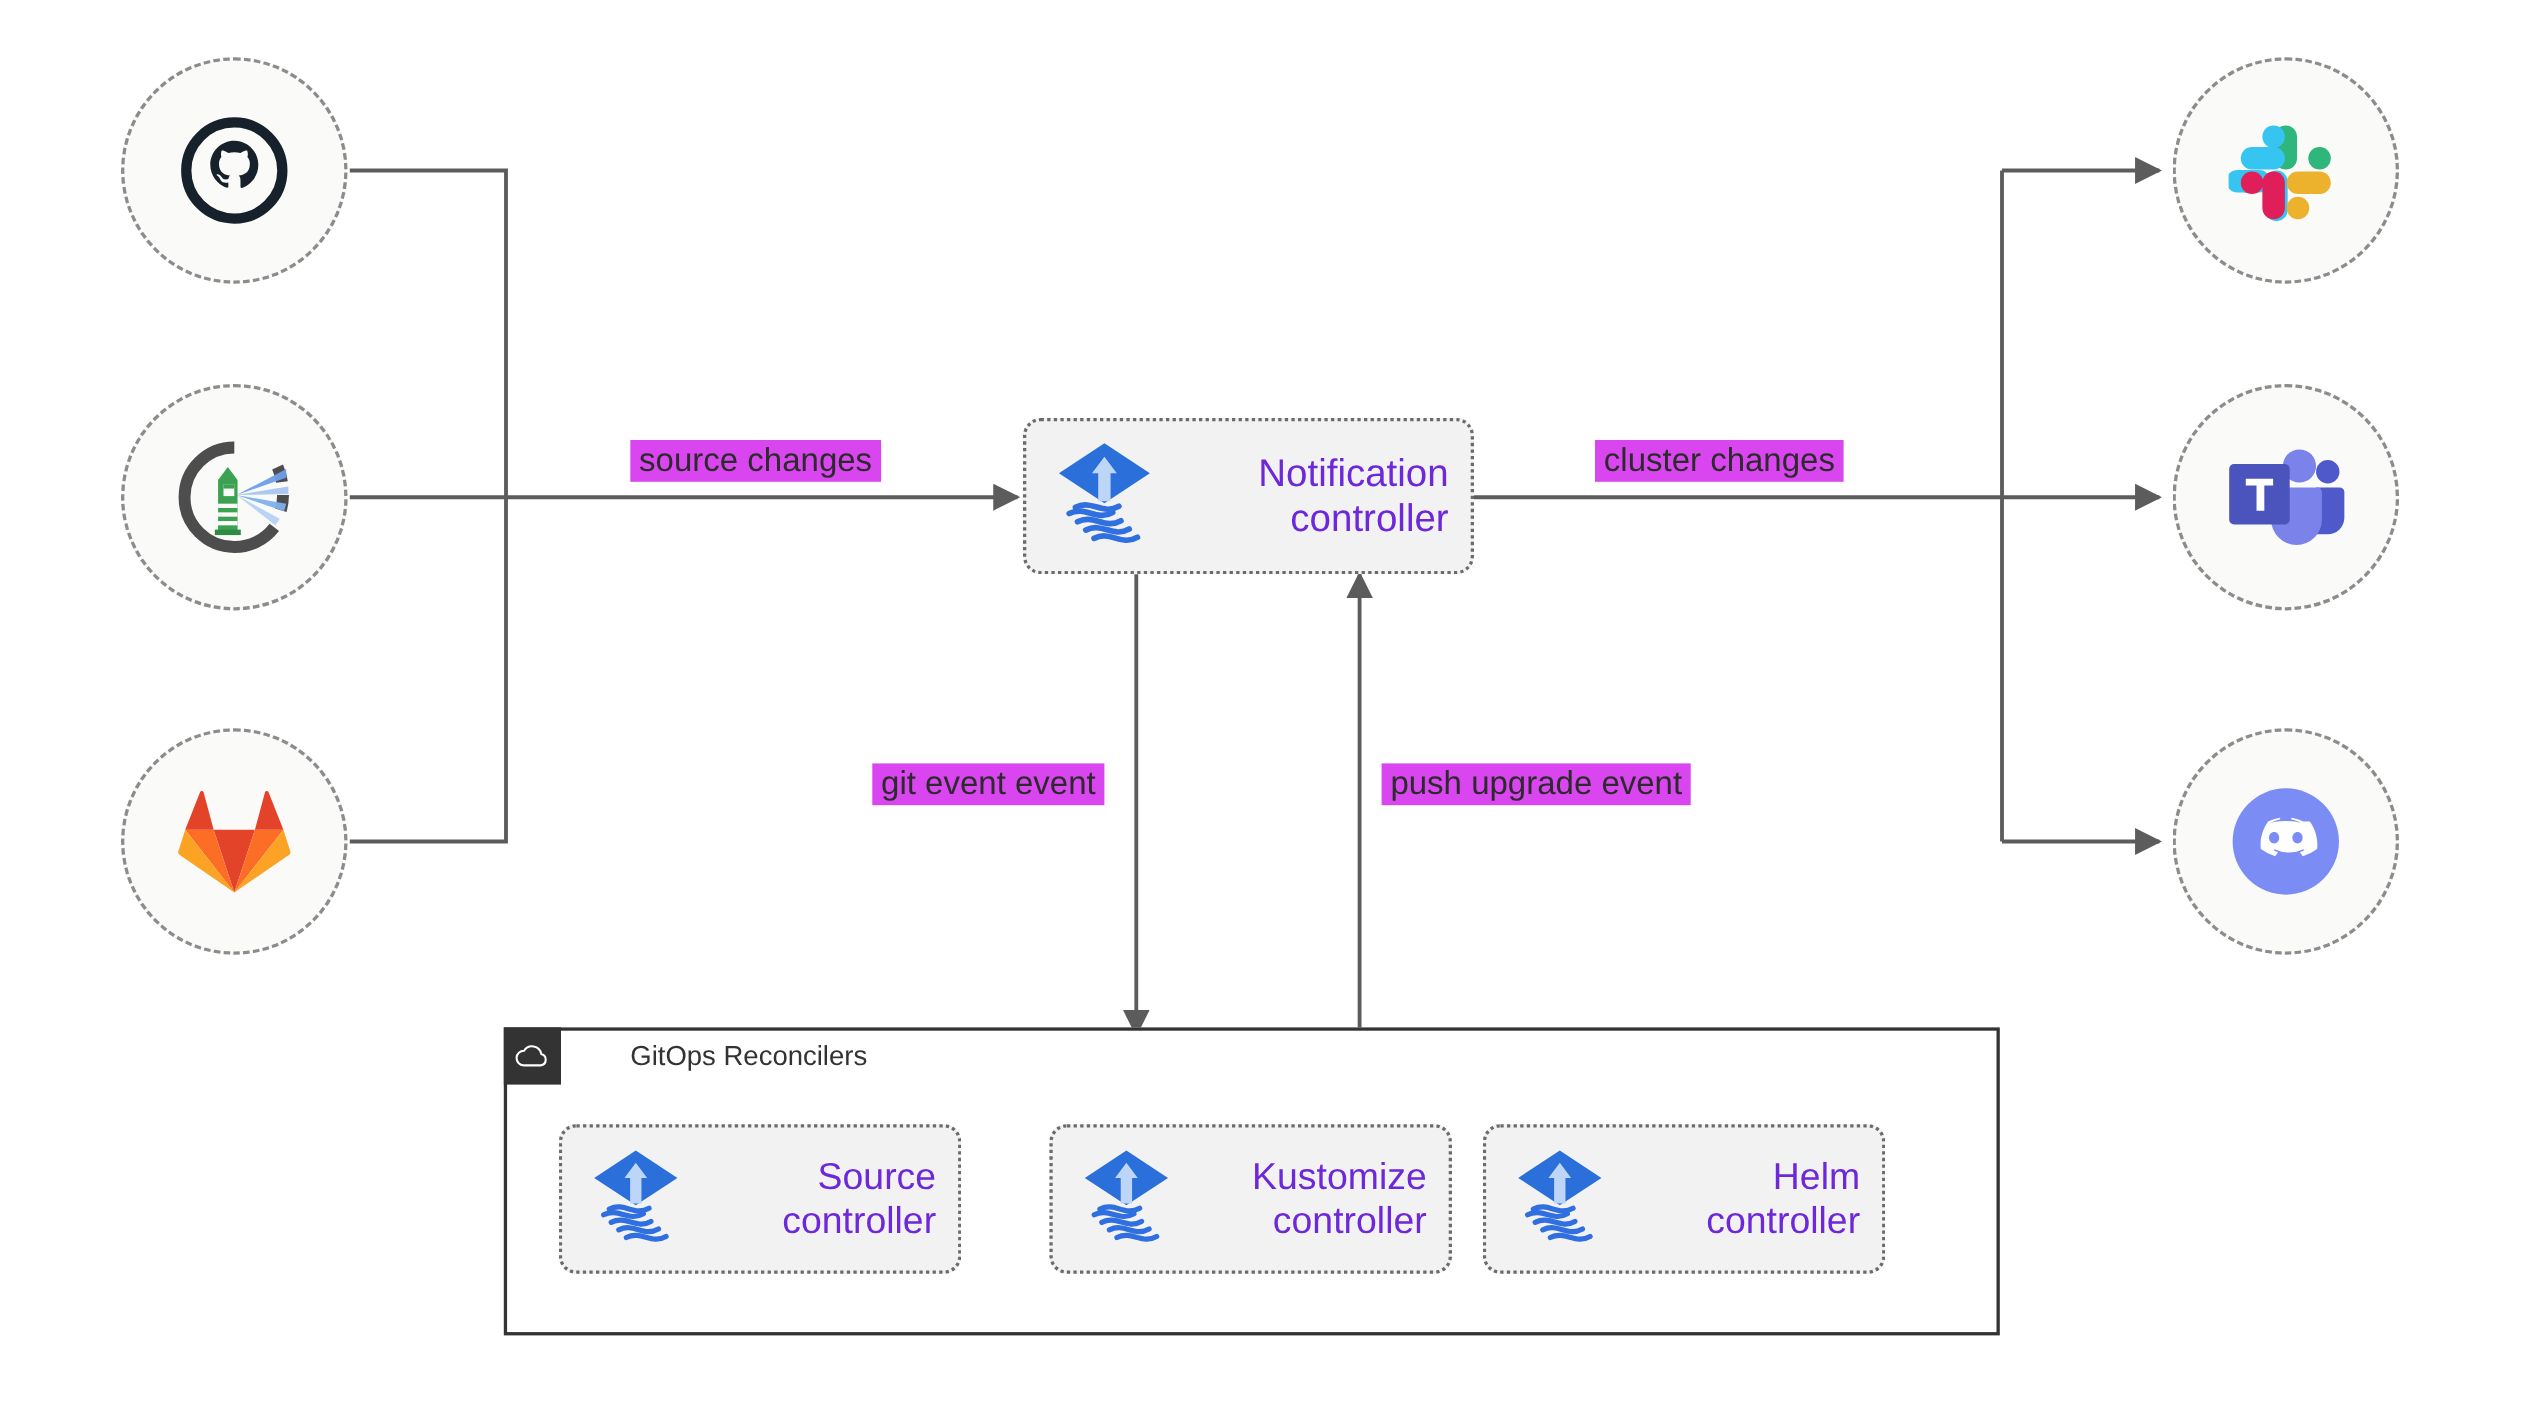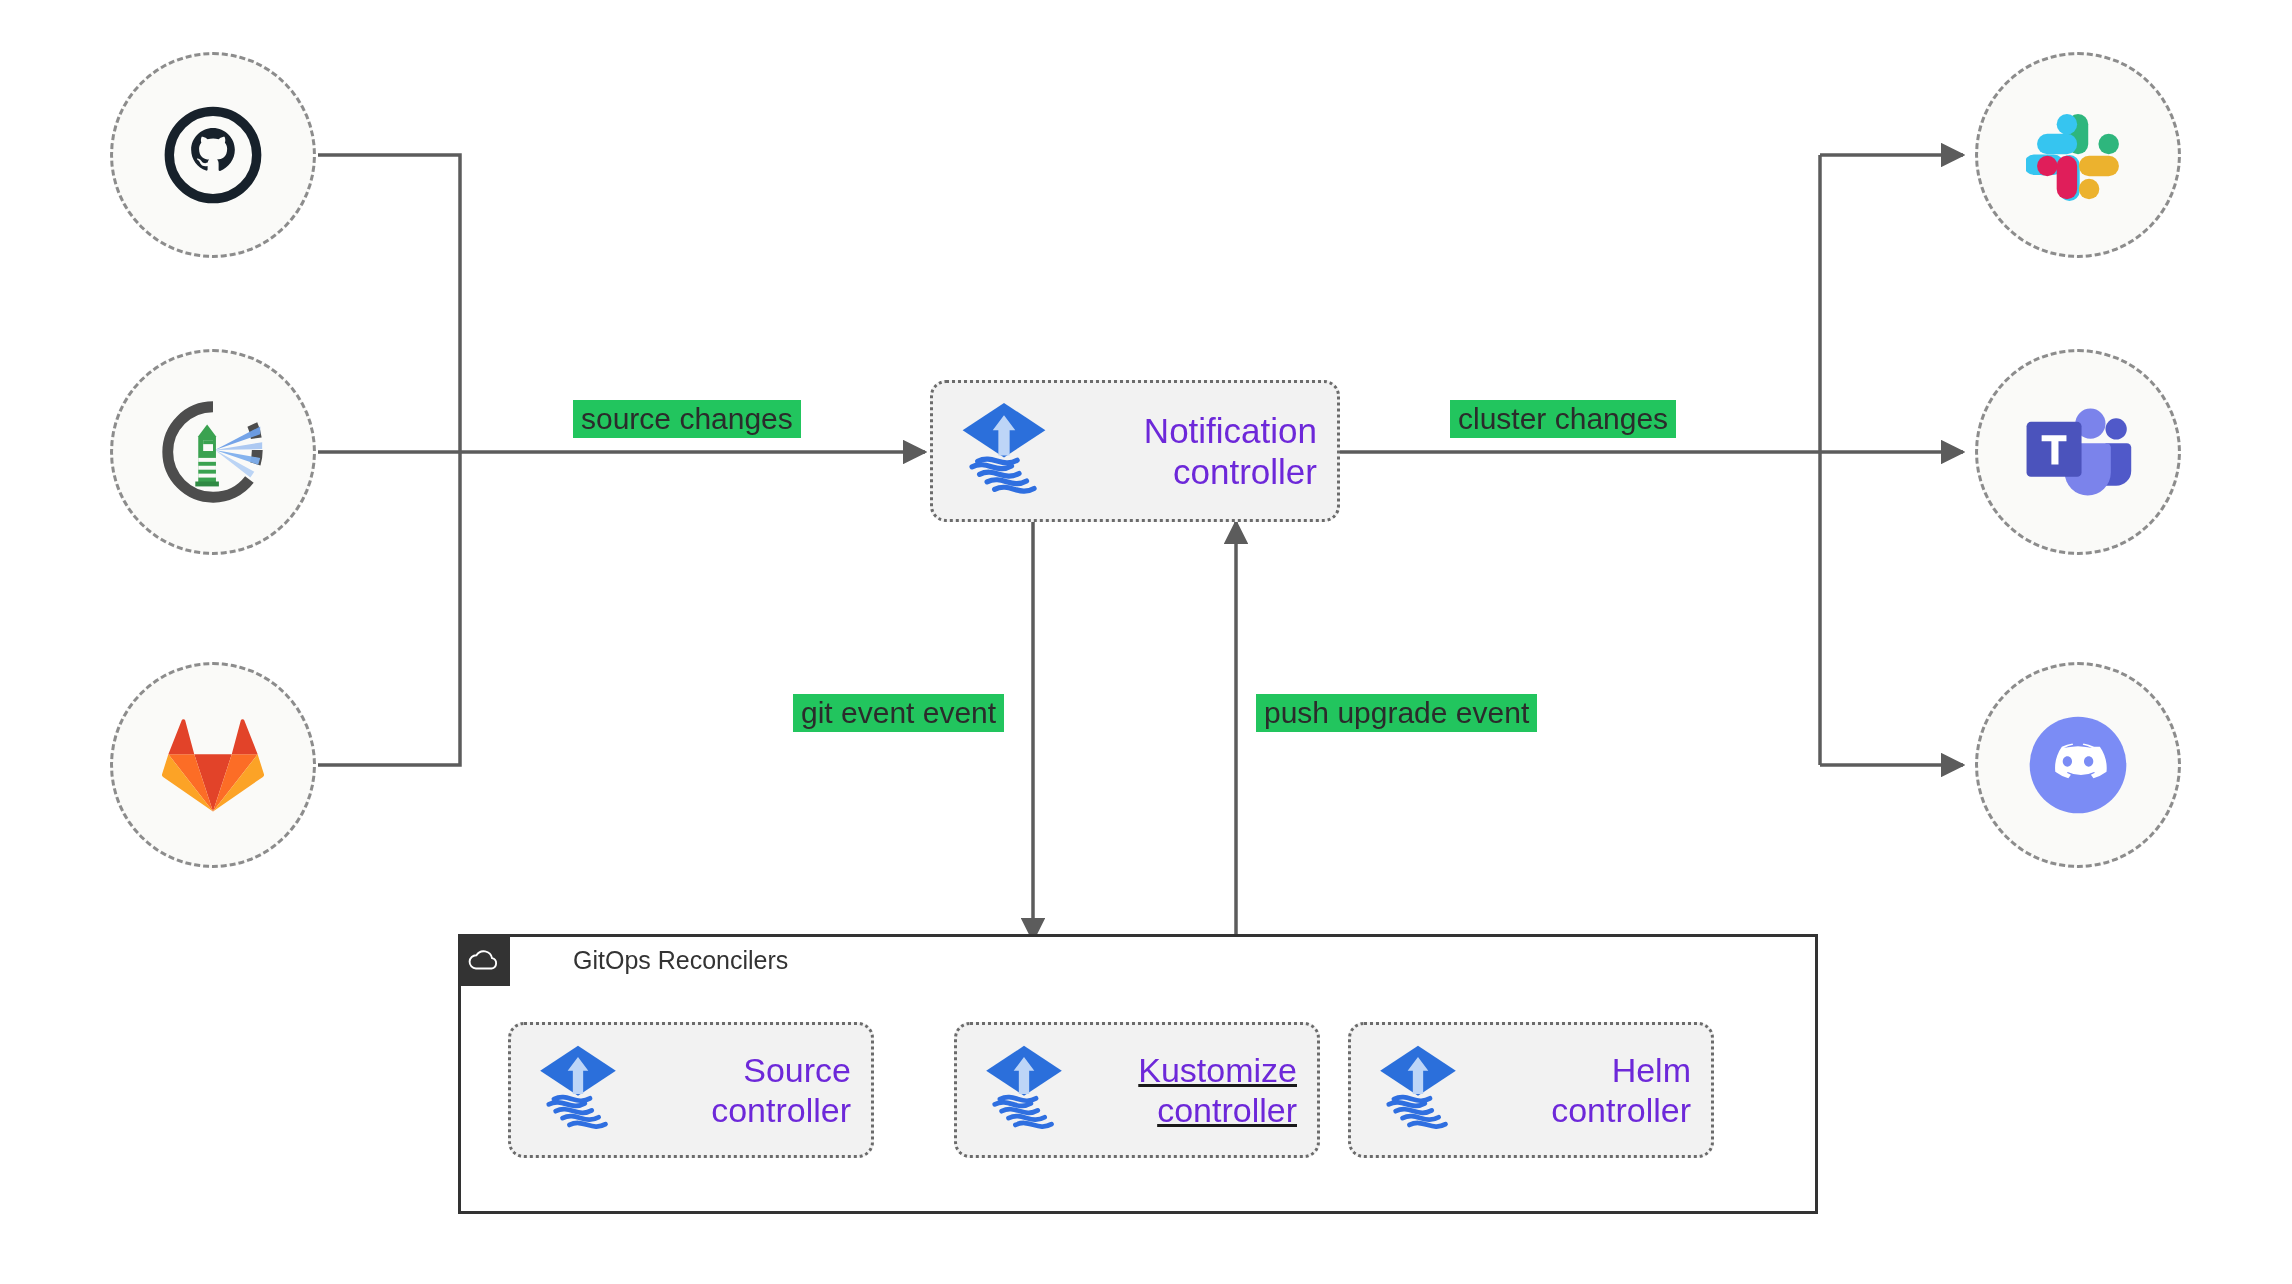--- a/index.html
+++ b/index.html
@@ -95,21 +95,21 @@
     font-size: 25px;
     color: #333333;
   }
 
   
   .edge-label {
     position: absolute;
     font-size: 30px;
     color: #2b2b2b;
     white-space: nowrap;
-    background: #22c55e;
+    background: #d946ef;
     padding: 2px 8px;
   }
 </style>
 </head>
 <body>
 
 <div id="canvas">
 
   <svg id="wires" viewBox="0 0 2292 1284" xmlns="http://www.w3.org/2000/svg">
     <defs>
@@ -270,21 +270,21 @@
           <path d="M32 88 C48 80 58 96 74 87"></path>
           <path d="M40 96 C56 88 66 104 82 95"></path>
           <path d="M22 66 C38 58 48 74 64 65"></path>
         </g>
       </svg>
     </span>
     <span class="ctrl-label">Source
 controller</span>
   </div>
 
-  <div class="ctrl-box" style="left:954px; top:1022px; width:366px; height:136px;text-decoration:underline;">
+  <div class="ctrl-box" style="left:954px; top:1022px; width:366px; height:136px;">
     <span class="ctrl-logo">
       <svg width="86" height="92" viewBox="0 0 100 106">
         <path d="M50 4 L94 33 L50 62 L6 33 Z" fill="#2b6fdb"></path>
         <path d="M50 17 L62 33 H56 V60 H44 V33 H38 Z" fill="#bdd5f7"></path>
         <g stroke="#2f6fe0" stroke-width="5.5" fill="none" stroke-linecap="round">
           <path d="M16 72 C32 64 42 80 58 71"></path>
           <path d="M24 80 C40 72 50 88 66 79"></path>
           <path d="M32 88 C48 80 58 96 74 87"></path>
           <path d="M40 96 C56 88 66 104 82 95"></path>
           <path d="M22 66 C38 58 48 74 64 65"></path>

